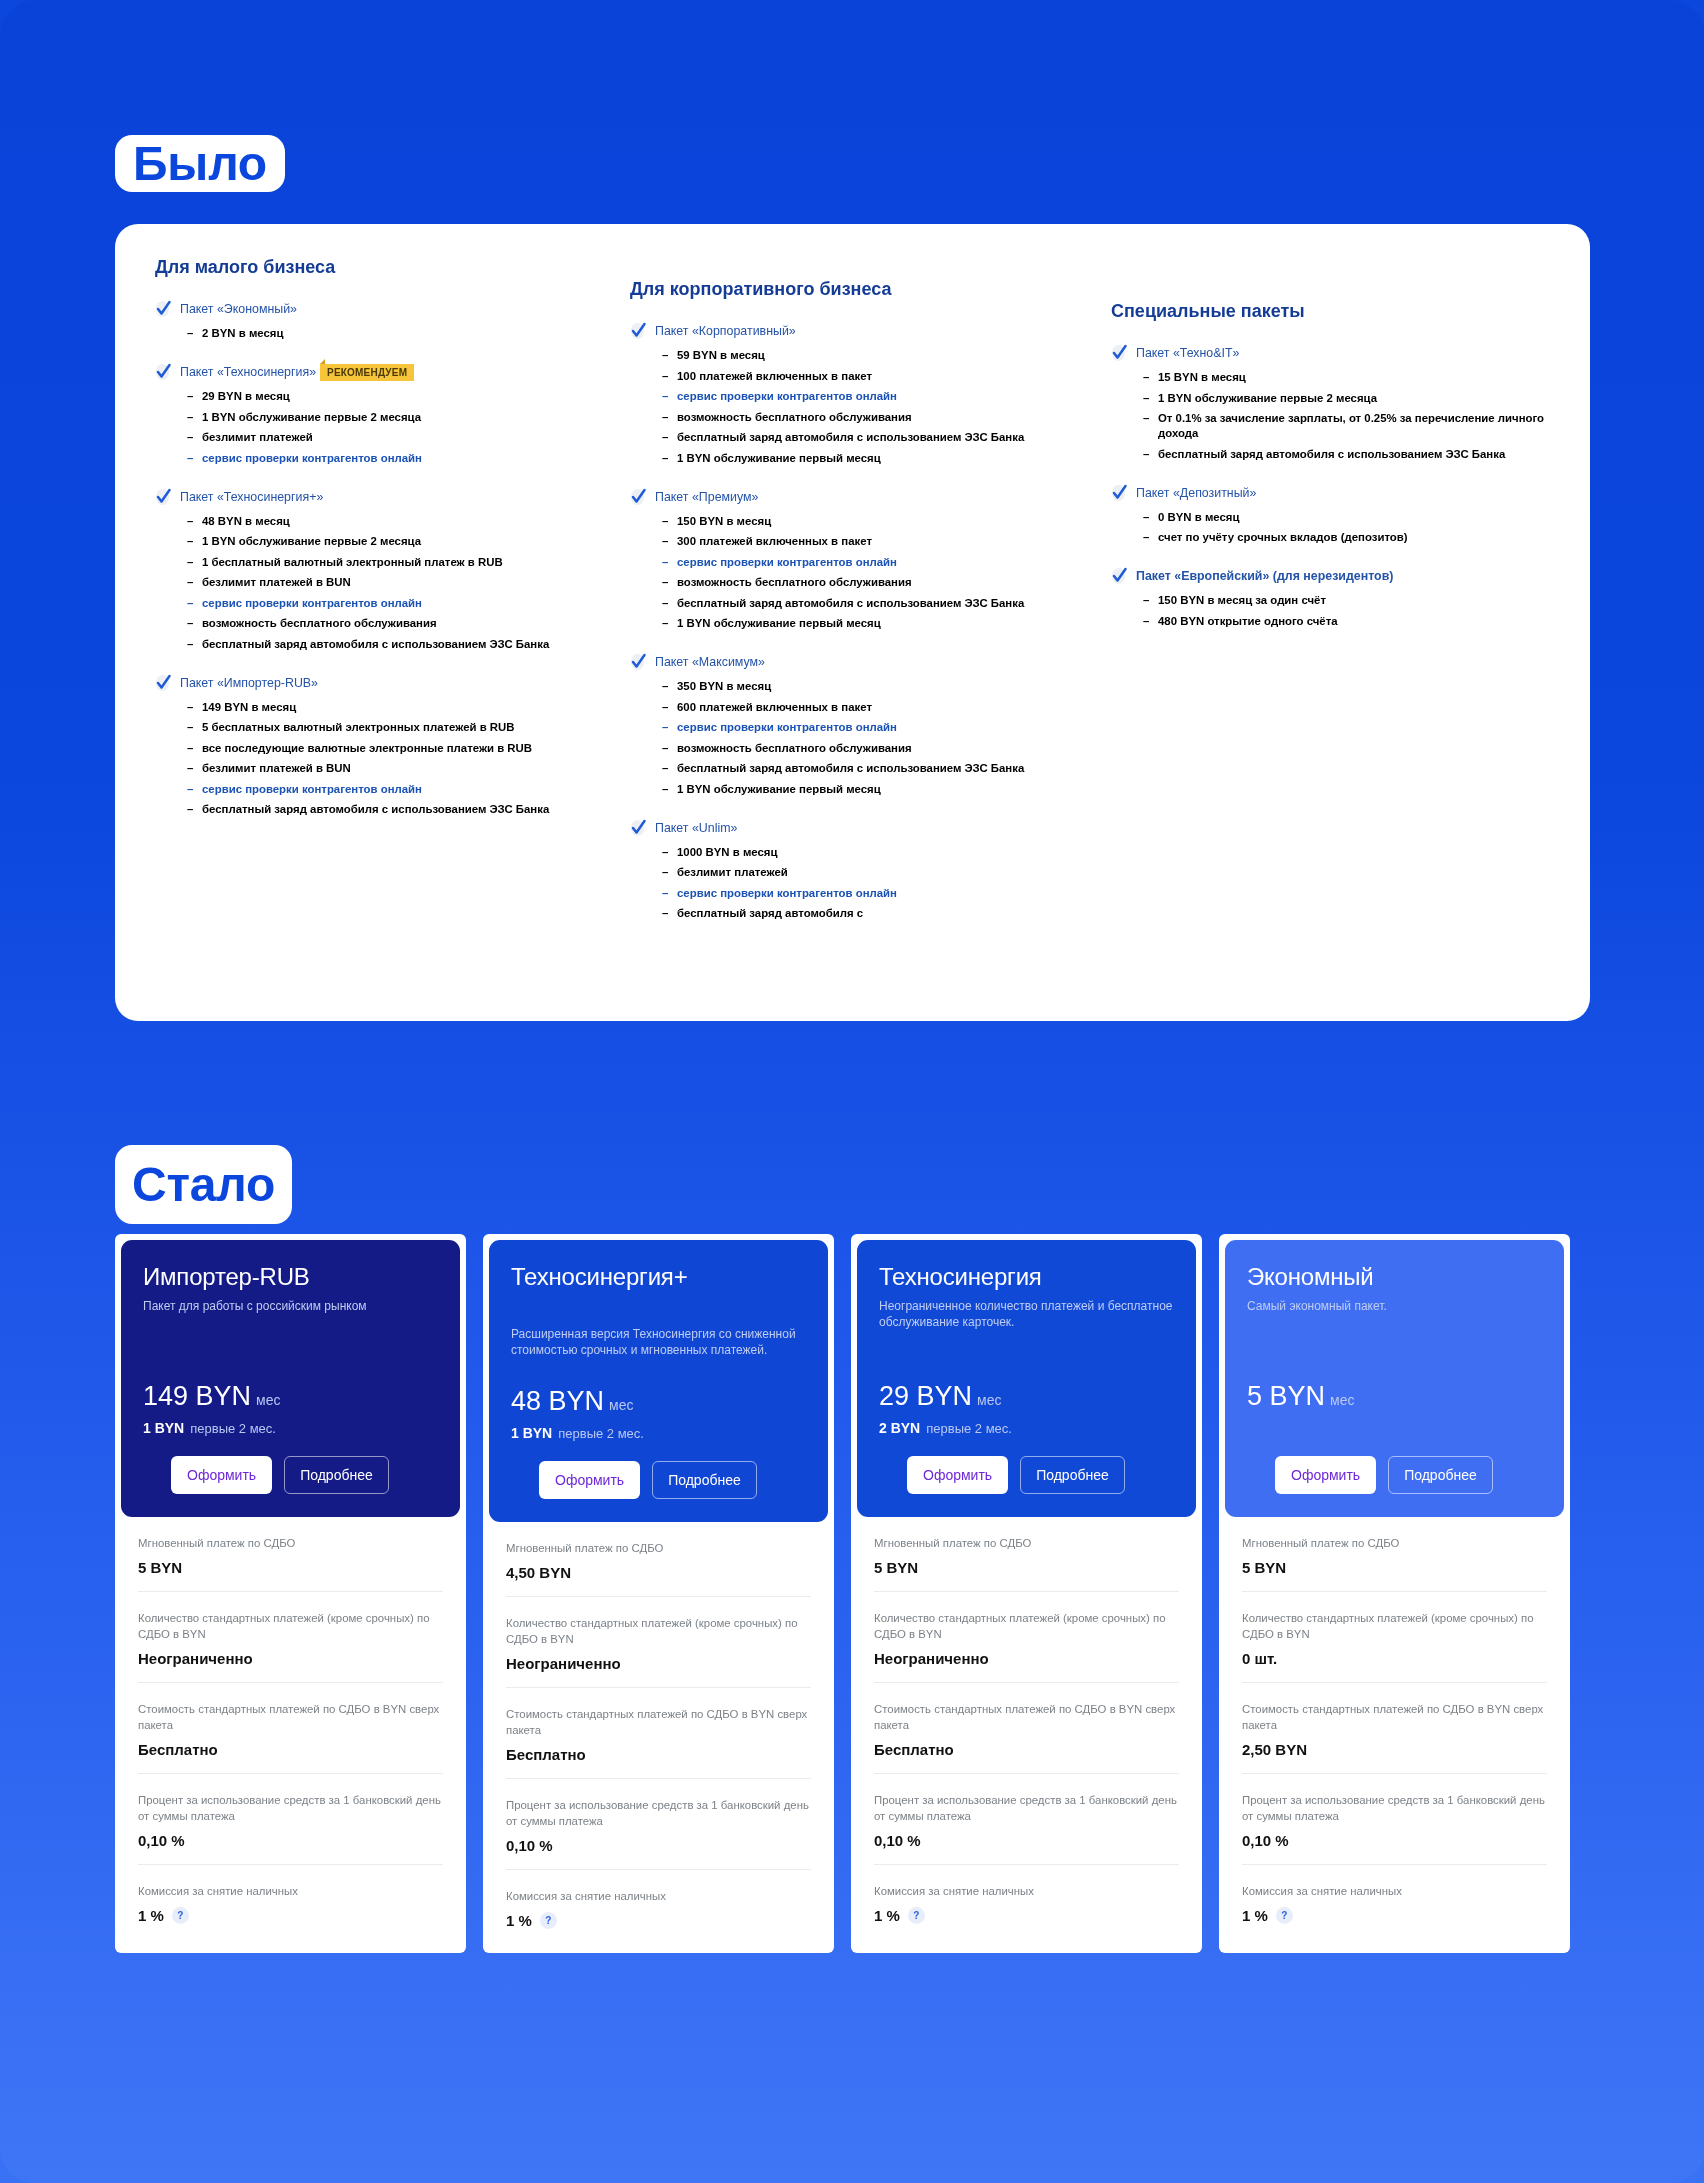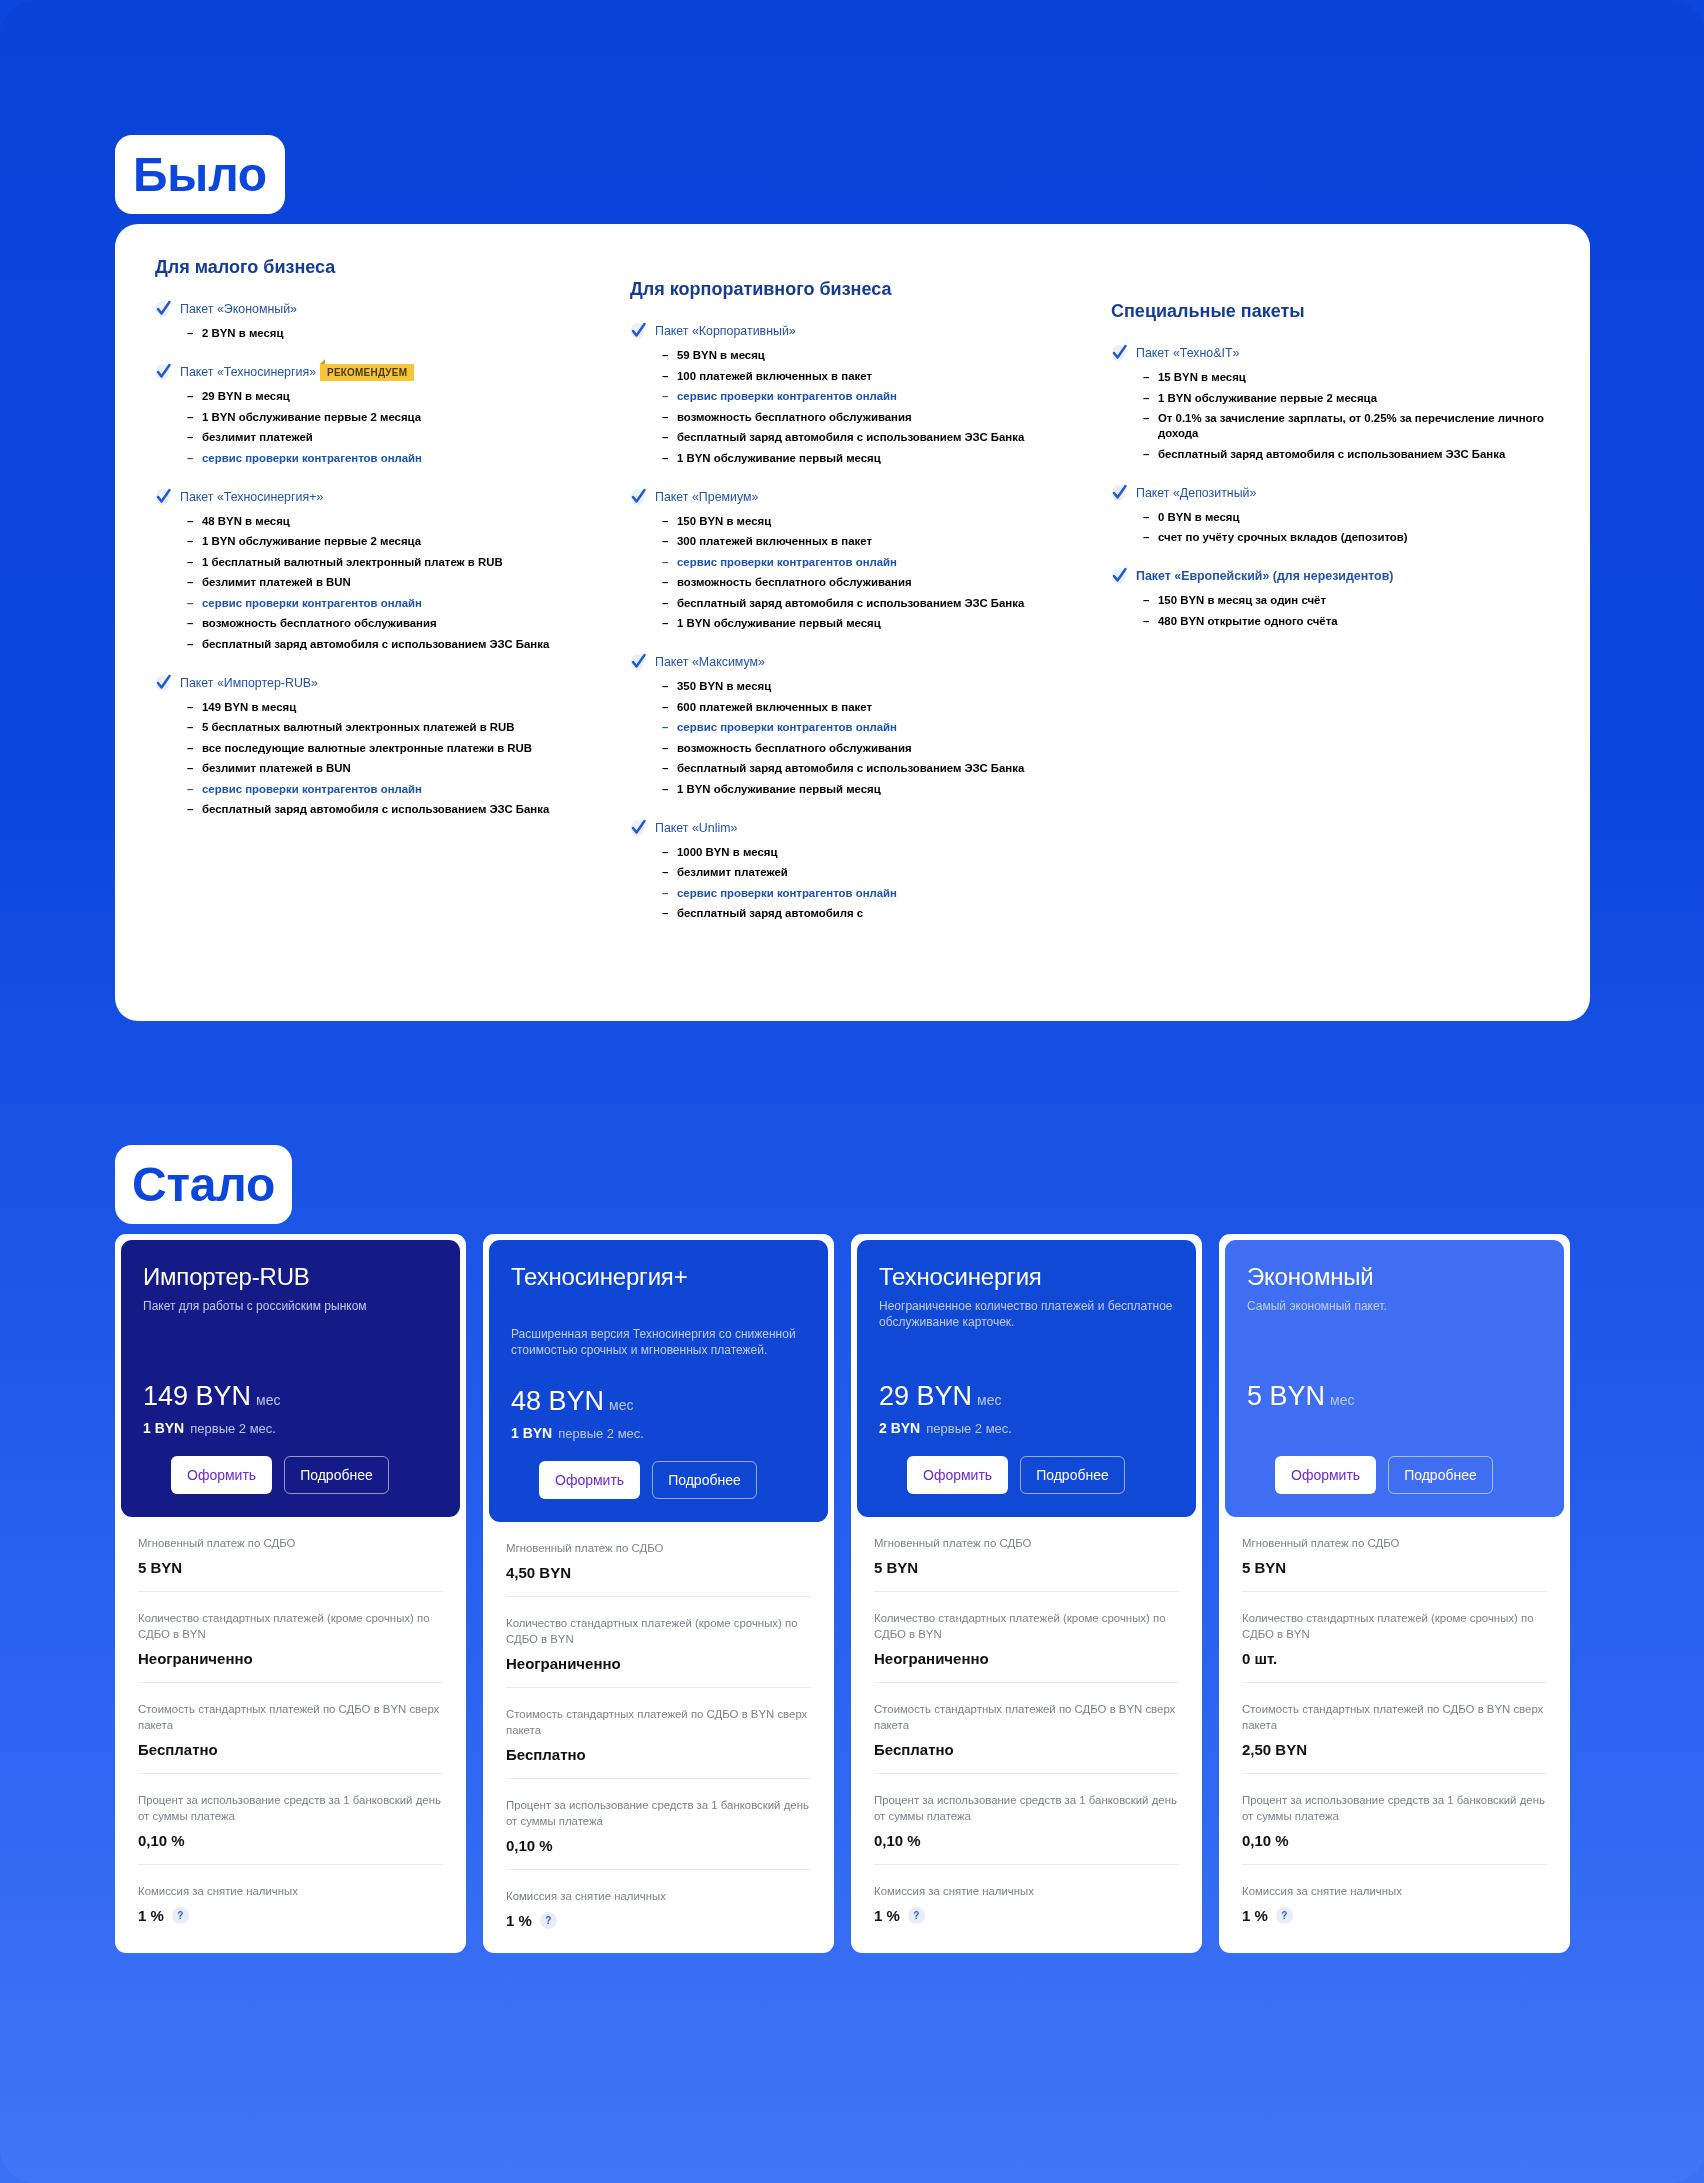--- a/index.html
+++ b/index.html
@@ -26,21 +26,21 @@
     border-radius: 17px;
     display: flex;
     align-items: center;
     justify-content: center;
   }
   .pill span {
     color: #0b46dd;
     font-weight: 700;
     letter-spacing: -0.2px;
   }
-  #pill-bylo { left: 115px; top: 135px; width: 170px; height: 79px; text-align: center; }
+  #pill-bylo { left: 115px; top: 135px; width: 170px; height: 57px; text-align: center; }
   #pill-bylo span { font-size: 48px; }
   #pill-stalo { left: 115px; top: 1145px; width: 177px; height: 79px; }
   #pill-stalo span { font-size: 48px; }
 
   
   .legacy-card {
     position: absolute;
     left: 115px; top: 224px;
     width: 1475px; height: 797px;
     background: #ffffff;
@@ -139,21 +139,21 @@
   .plan-grid {
     position: absolute;
     left: 115px; top: 1234px;
     width: 1475px;
     display: flex;
     gap: 17px;
   }
   .plan {
     width: 351px;
     background: #ffffff;
-    border-radius: 11px;
+    border-radius: 6px;
     padding: 6px;
     display: flex;
     flex-direction: column;
   }
   .plan-top {
     border-radius: 11px;
     padding: 23px 22px 23px 22px;
     min-height: 277px;
     display: flex;
     flex-direction: column;

